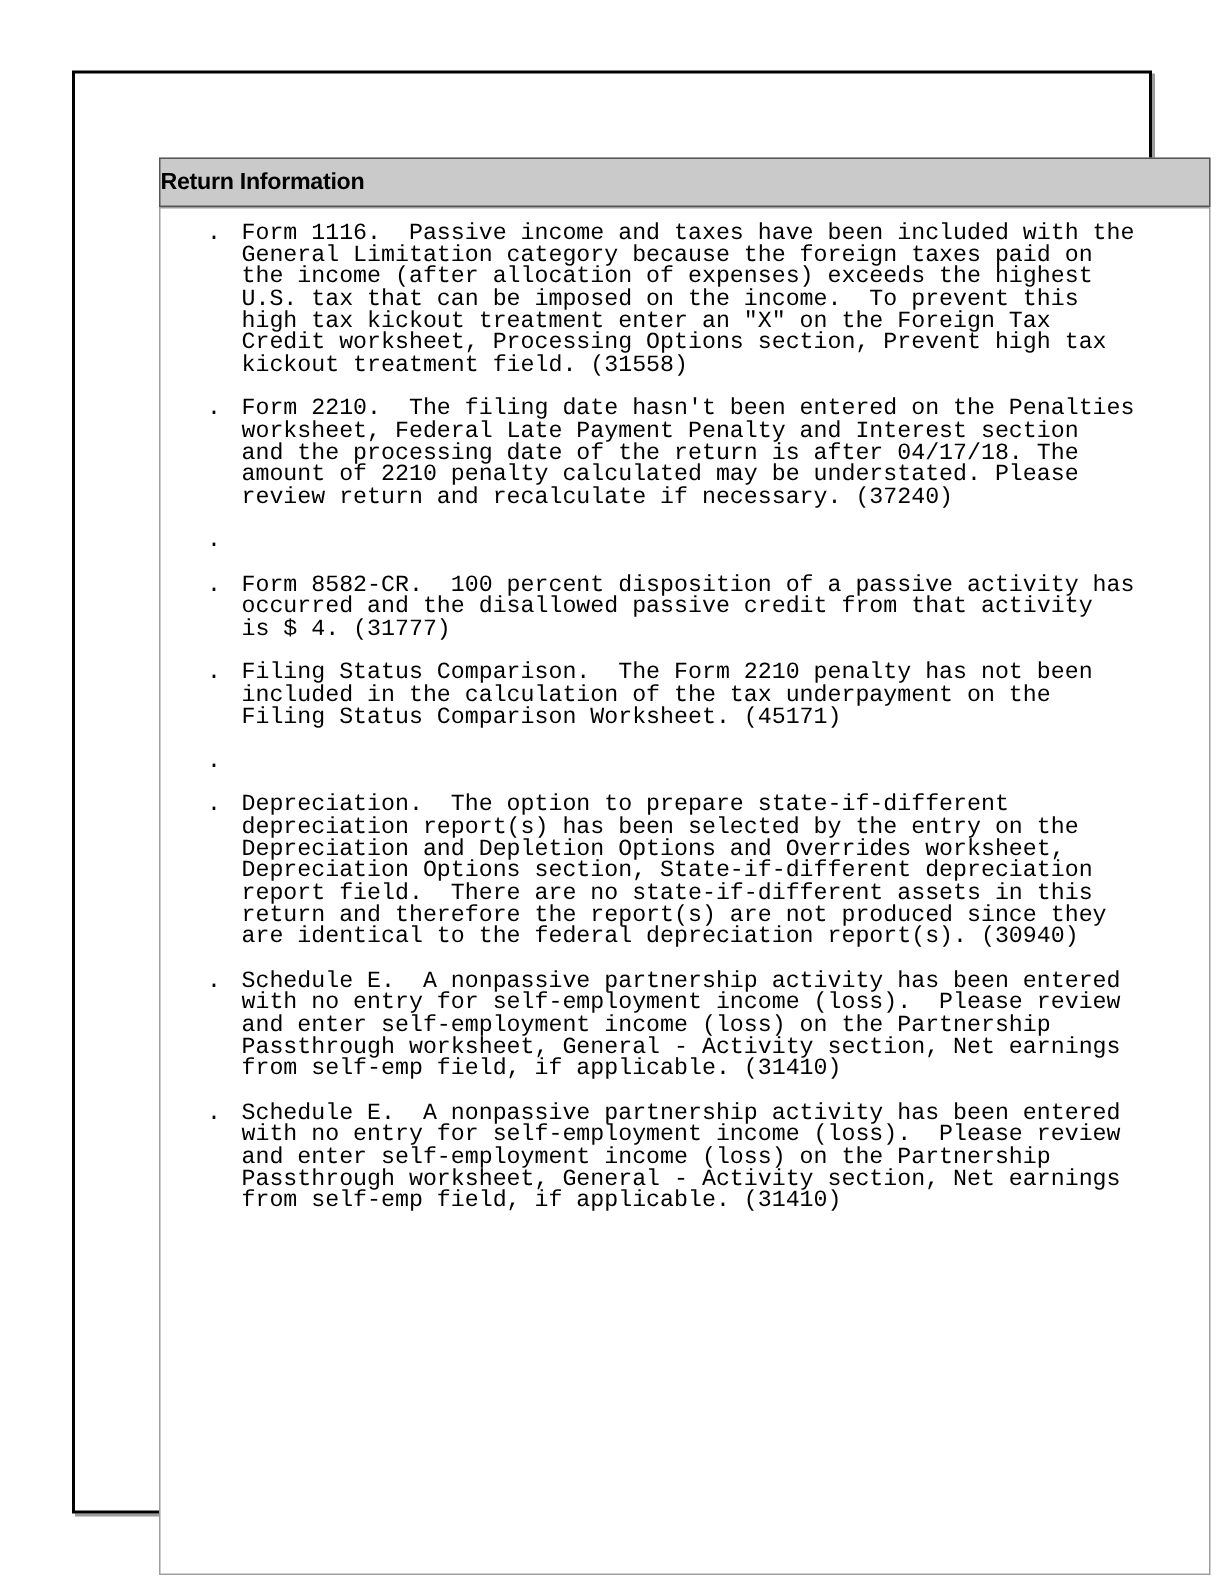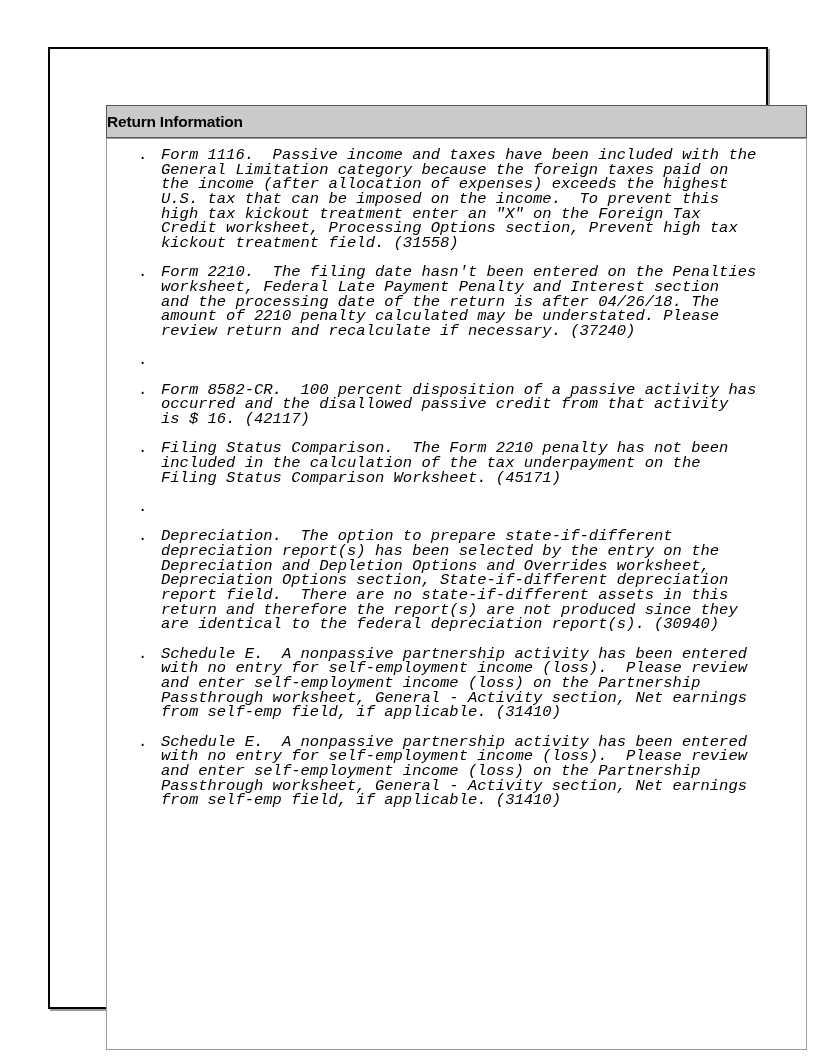--- a/index.html
+++ b/index.html
@@ -60,21 +60,20 @@
     font-size: 15.5px;
     line-height: 14.67px;
     color: #000000;
   }
   .bullet {
     flex: 0 0 23px;
     width: 23px;
   }
   .ptext {
     white-space: pre;
-    font-style: italic;
   }
 </style>
 </head>
 <body>
 
 <div class="page">
   <div class="frame">
     <div class="header-bar">
       <span class="page-title">Return Information</span>
     </div>
@@ -88,34 +87,34 @@
 U.S. tax that can be imposed on the income.  To prevent this
 high tax kickout treatment enter an "X" on the Foreign Tax
 Credit worksheet, Processing Options section, Prevent high tax
 kickout treatment field. (31558)</span>
       </div>
 
       <div class="para">
         <span class="bullet">.</span>
         <span class="ptext">Form 2210.  The filing date hasn't been entered on the Penalties
 worksheet, Federal Late Payment Penalty and Interest section
-and the processing date of the return is after 04/26/18. The
+and the processing date of the return is after 04/17/18. The
 amount of 2210 penalty calculated may be understated. Please
 review return and recalculate if necessary. (37240)</span>
       </div>
 
       <div class="para">
         <span class="bullet">.</span>
       </div>
 
       <div class="para">
         <span class="bullet">.</span>
         <span class="ptext">Form 8582-CR.  100 percent disposition of a passive activity has
 occurred and the disallowed passive credit from that activity
-is $ 16. (42117)</span>
+is $ 4. (31777)</span>
       </div>
 
       <div class="para">
         <span class="bullet">.</span>
         <span class="ptext">Filing Status Comparison.  The Form 2210 penalty has not been
 included in the calculation of the tax underpayment on the
 Filing Status Comparison Worksheet. (45171)</span>
       </div>
 
       <div class="para">

